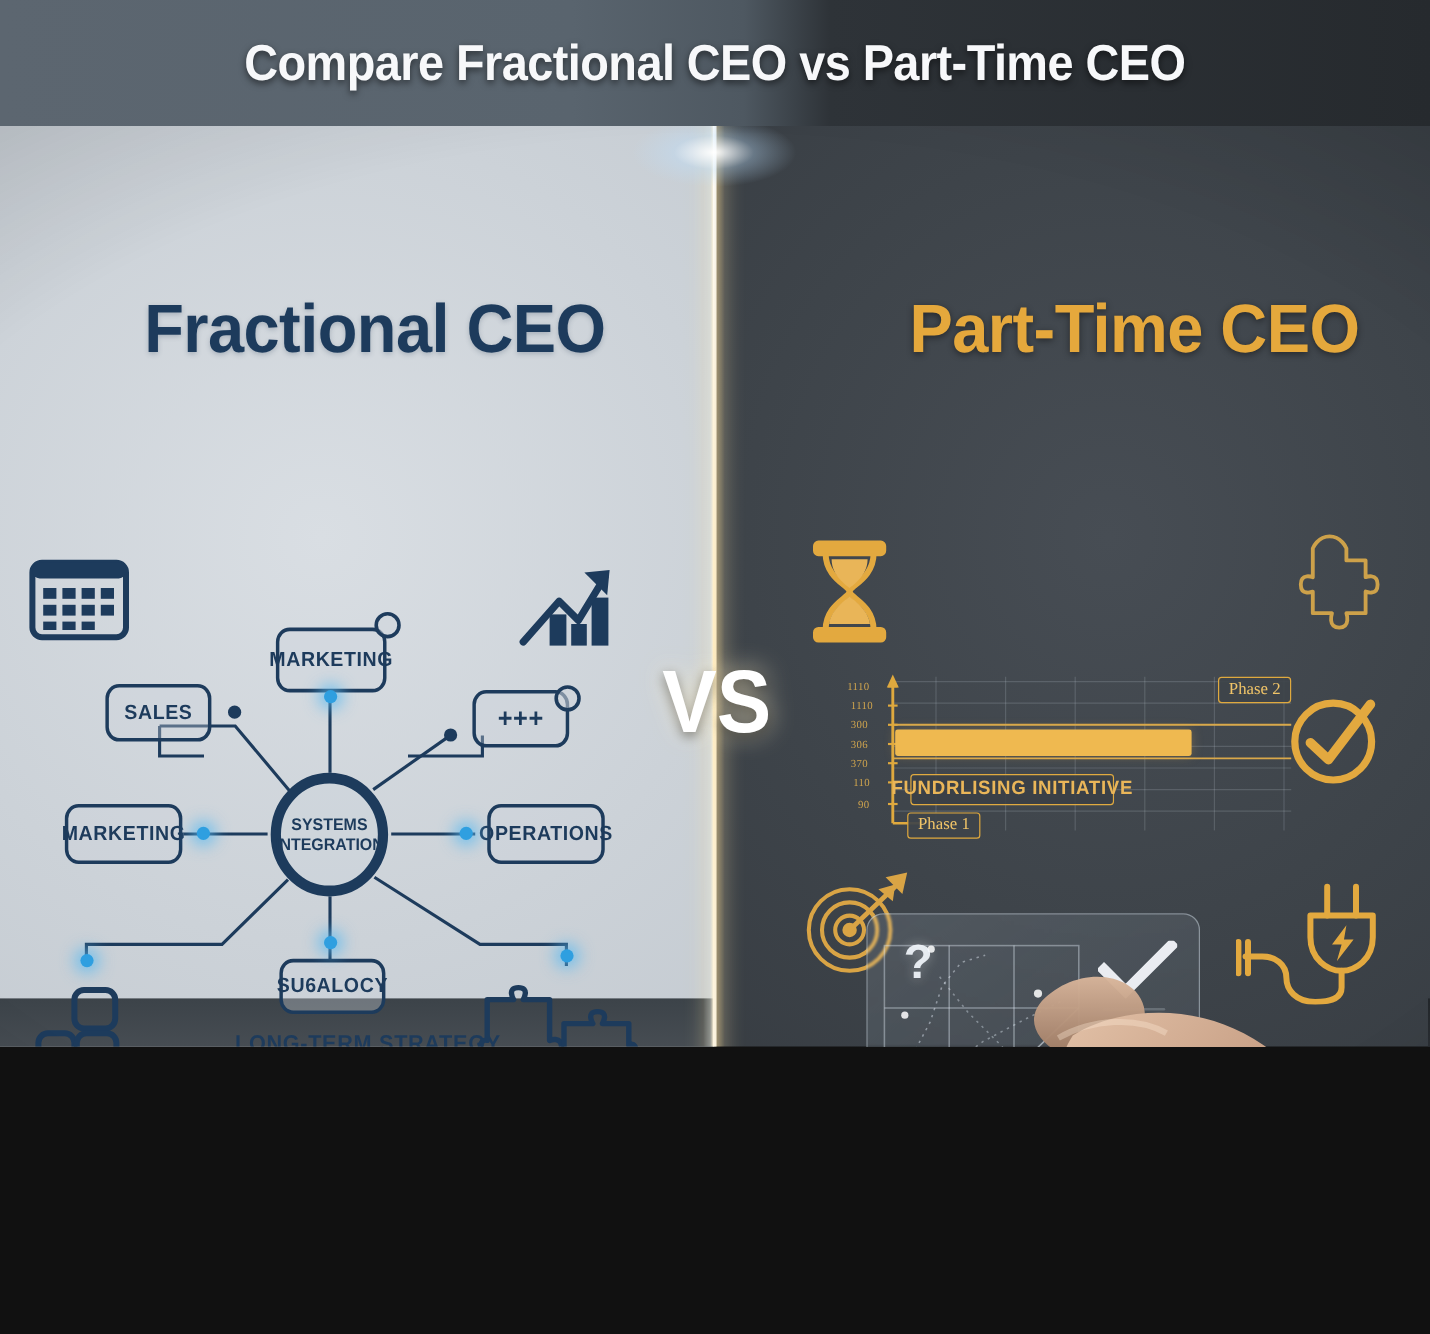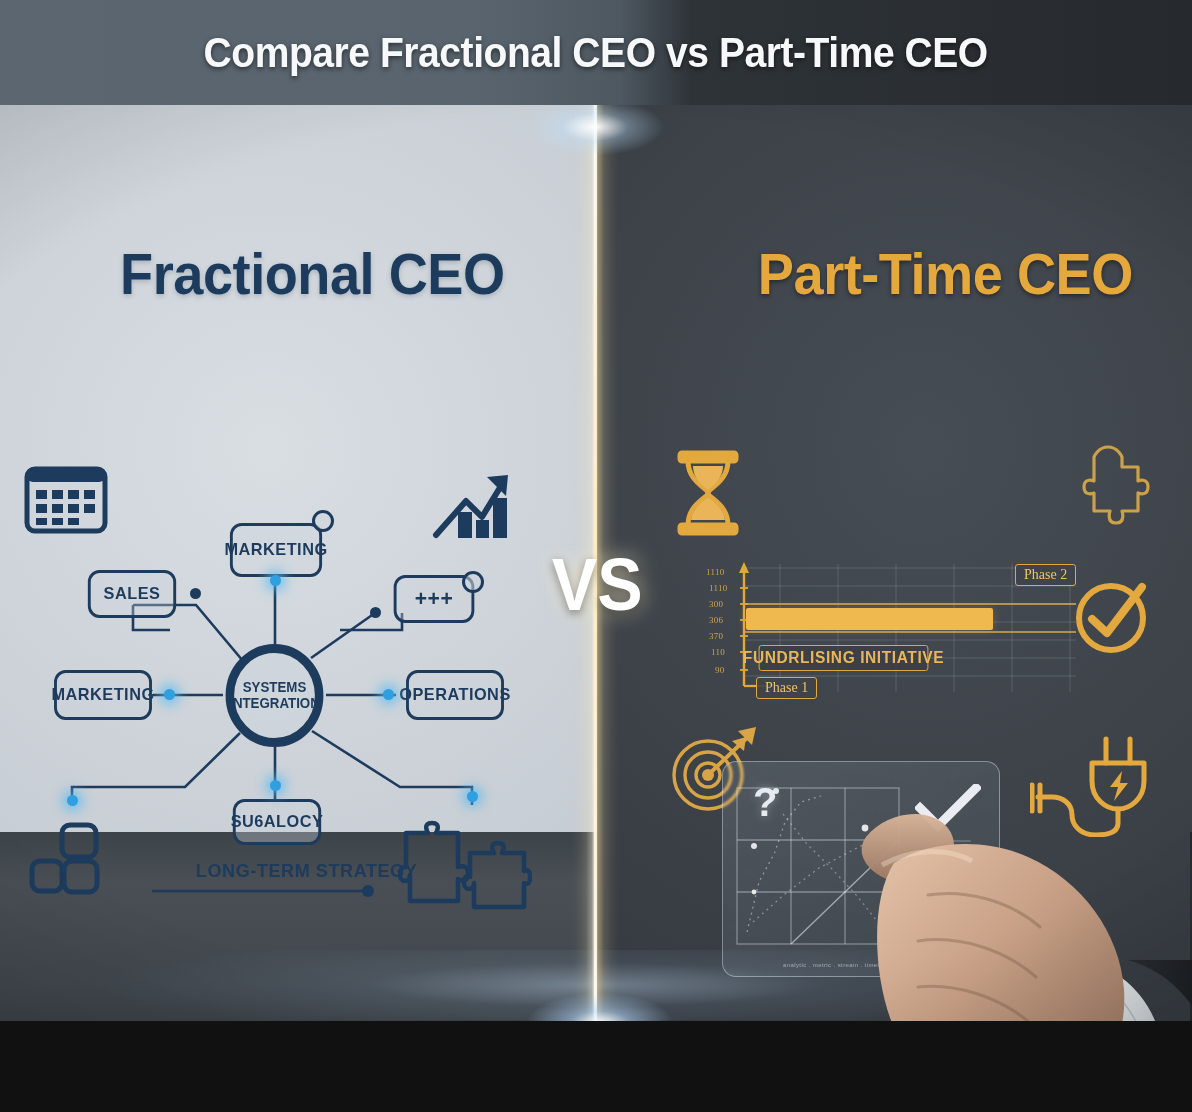--- a/index.html
+++ b/index.html
@@ -1,21 +1,21 @@
 <!DOCTYPE html>
 <html><head>
 <meta charset="utf-8">
 <style>
   * { margin:0; padding:0; box-sizing:border-box; }
   html,body{ background:#111; }
   body{
     font-family:"Liberation Sans", sans-serif;
     width:1192px; height:1112px; overflow:hidden; position:relative;
   }
-  .stage{ position:absolute; inset:0; width:1192px; height:1021px; overflow:hidden; }
+  .stage{ position:absolute; inset:0; width:1192px; height:872px; overflow:hidden; }
 
   
   .header{
     position:absolute; left:0; top:0; width:1192px; height:105px; z-index:40;
     background:linear-gradient(90deg,#5c6670 0%,#59646e 40%,#4e5861 52%,#2e3338 58%,#262a2e 100%);
     display:flex; align-items:center; justify-content:center;
   }
   .header-title{
     font-family:"Liberation Sans Narrow","Liberation Sans",sans-serif;
     font-weight:700; font-size:42px; letter-spacing:-0.5px; color:#f7f8fa;

